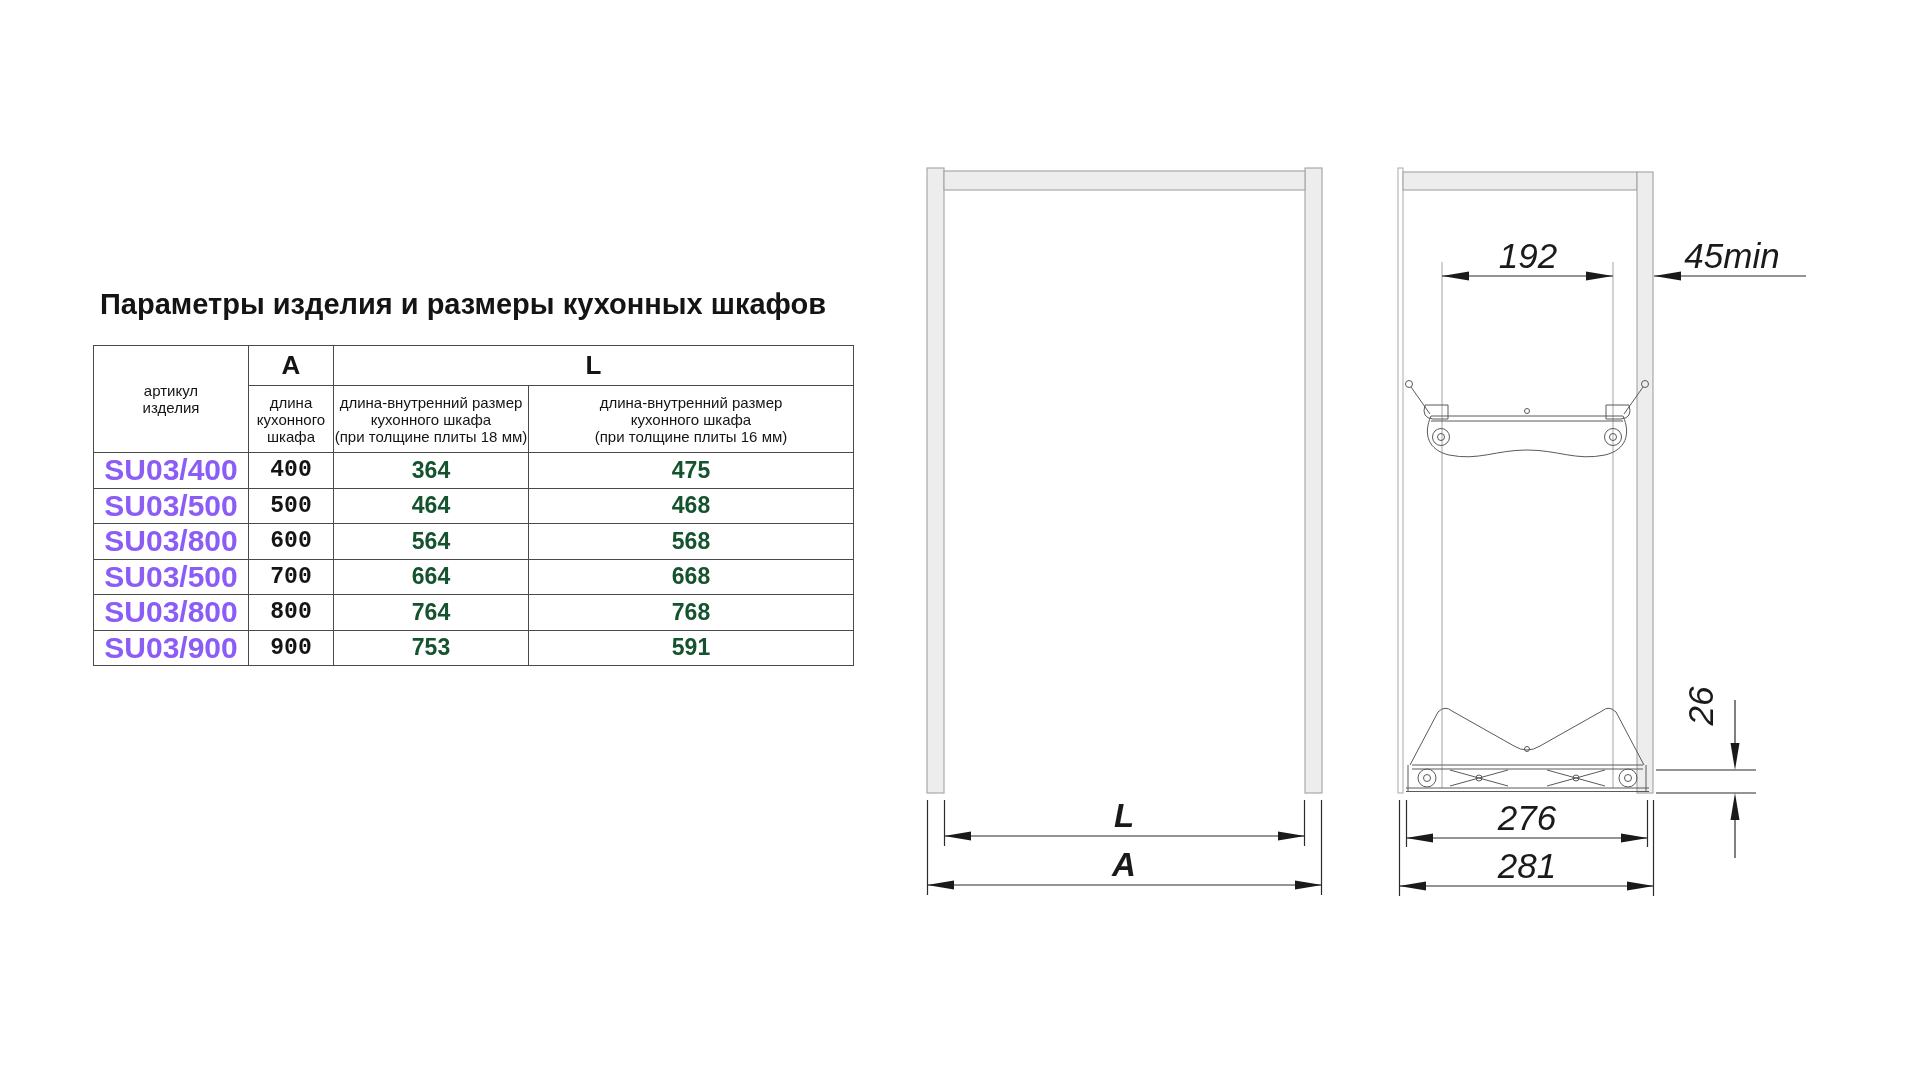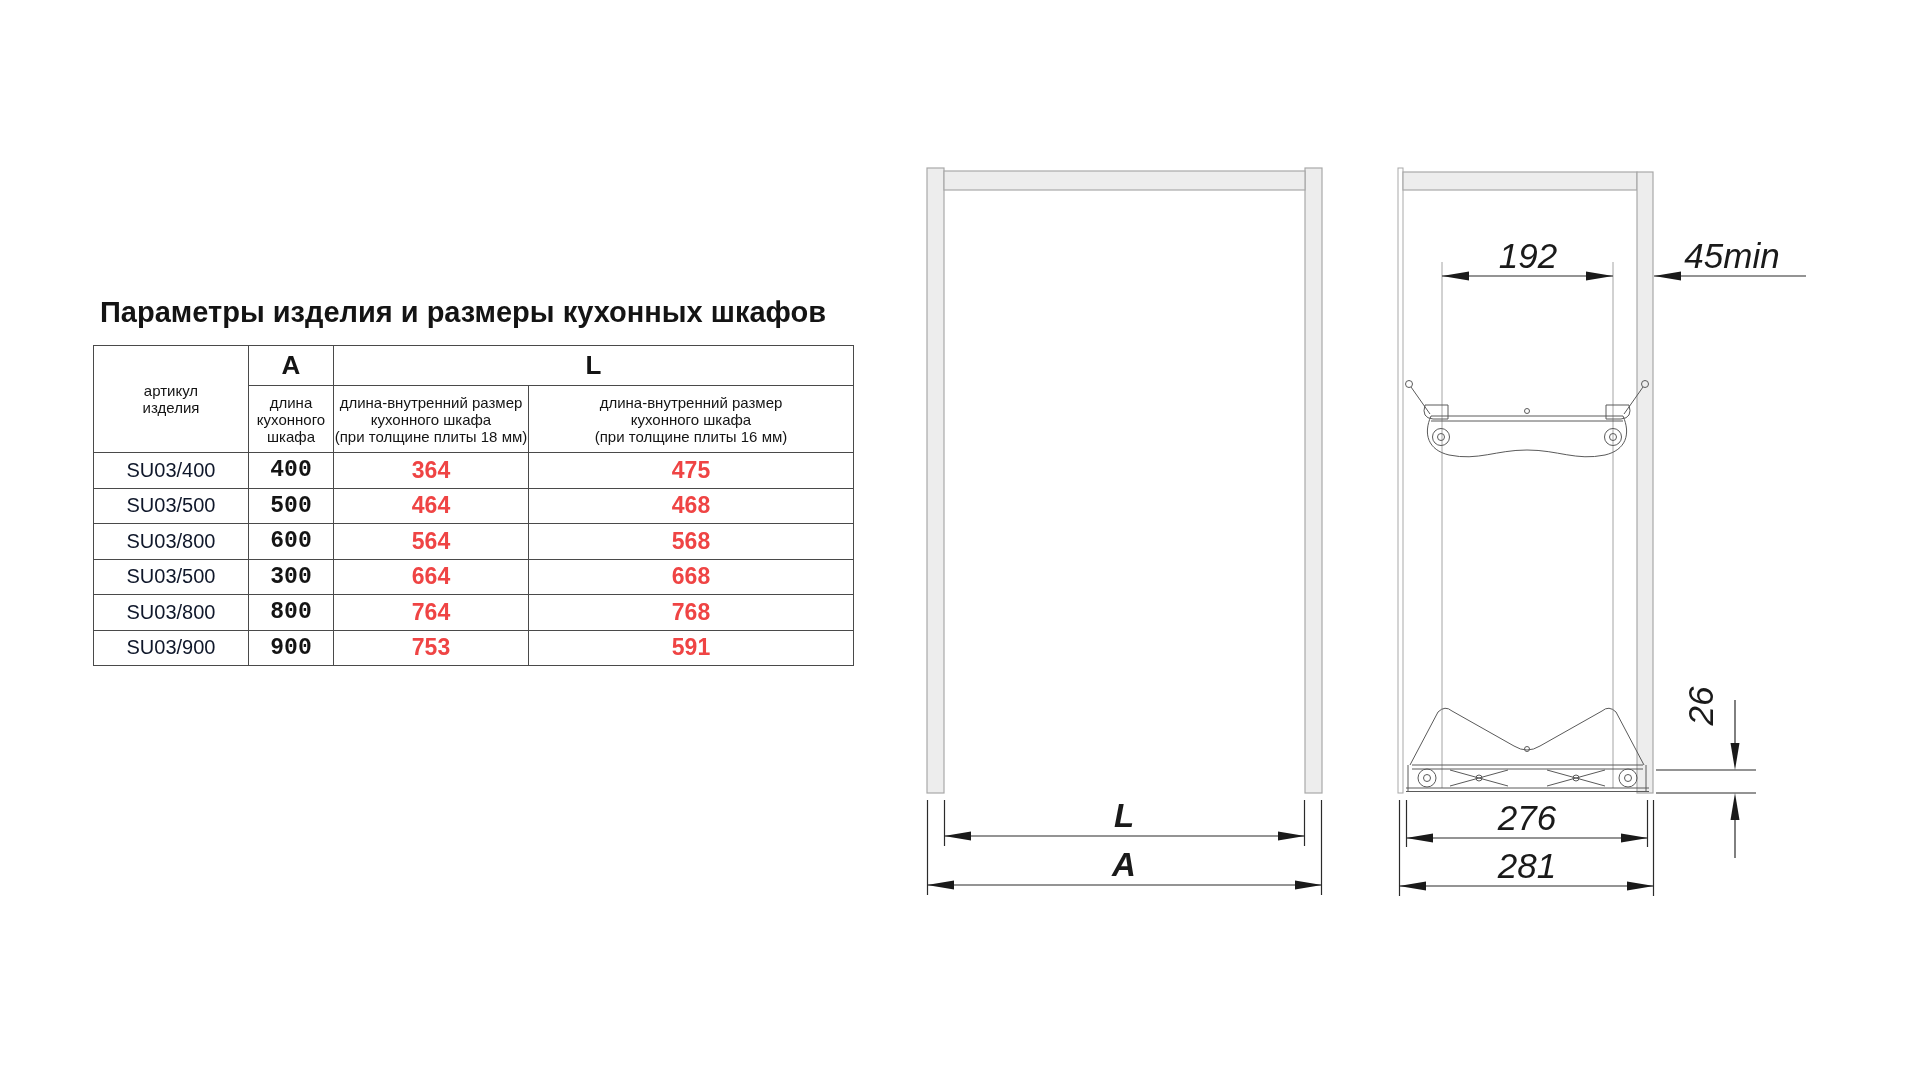--- a/index.html
+++ b/index.html
@@ -1,37 +1,37 @@
 <!DOCTYPE html>
 <html><head>
 <meta charset="utf-8">
 <style>
   html,body{margin:0;padding:0;background:#fff;}
   .canvas{
     position:relative;width:1920px;height:1080px;background:#ffffff;overflow:hidden;
     font-family:"Liberation Sans","DejaVu Sans",sans-serif;color:#111;
   }
   .page-title{
-    position:absolute;left:100px;top:296px;margin:0;
+    position:absolute;left:100px;top:288px;margin:0;
     font-size:29px;font-weight:bold;letter-spacing:0;color:#141414;
   }
   table.size-table{
     position:absolute;left:93px;top:345px;border-collapse:collapse;table-layout:fixed;
     background:#fff;
   }
   table.size-table td{
     border:1.5px solid #4a4a4a;text-align:center;vertical-align:middle;padding:0;
   }
   .col-article{width:155px;} .col-a{width:85px;} .col-l18{width:195px;} .col-l16{width:325px;}
   .hdr-row1{height:40px;} .hdr-row2{height:67px;} .data-row{height:35.5px;}
   .hdr-big{font-size:26px;font-weight:bold;color:#141414;}
   .hdr-sub{font-size:15px;line-height:17px;white-space:pre-line;color:#141414;font-weight:normal;}
-  .c-art{font-size:20px;font-weight:normal;color:#0f172a;}
+  .c-art{font-size:30px;font-weight:bold;color:#8b5cf6;}
   .c-a{font-size:23px;font-weight:bold;color:#141414;font-family:Liberation Mono, monospace;}
-  .c-val{font-size:23px;font-weight:bold;color:#ef4444;margin-top:40px;}
+  .c-val{font-size:23px;font-weight:bold;color:#14532d;margin-top:40px;}
   svg.drawings{position:absolute;left:0;top:0;}
   .dim-text{font-style:italic;font-size:35px;fill:#1a1a1a;}
   .dim-text-bold{font-style:italic;font-weight:bold;font-size:33px;fill:#1a1a1a;}
 </style>
 </head>
 <body>
 
 <div class="canvas">
 
   <h1 class="page-title">Параметры изделия и размеры кухонных шкафов</h1>
@@ -74,21 +74,21 @@
         <td class="c-val">468</td>
       </tr>
       <tr class="data-row">
         <td class="c-art">SU03/800</td>
         <td class="c-a">600</td>
         <td class="c-val">564</td>
         <td class="c-val">568</td>
       </tr>
       <tr class="data-row">
         <td class="c-art">SU03/500</td>
-        <td class="c-a">300</td>
+        <td class="c-a">700</td>
         <td class="c-val">664</td>
         <td class="c-val">668</td>
       </tr>
       <tr class="data-row">
         <td class="c-art">SU03/800</td>
         <td class="c-a">800</td>
         <td class="c-val">764</td>
         <td class="c-val">768</td>
       </tr>
       <tr class="data-row">

